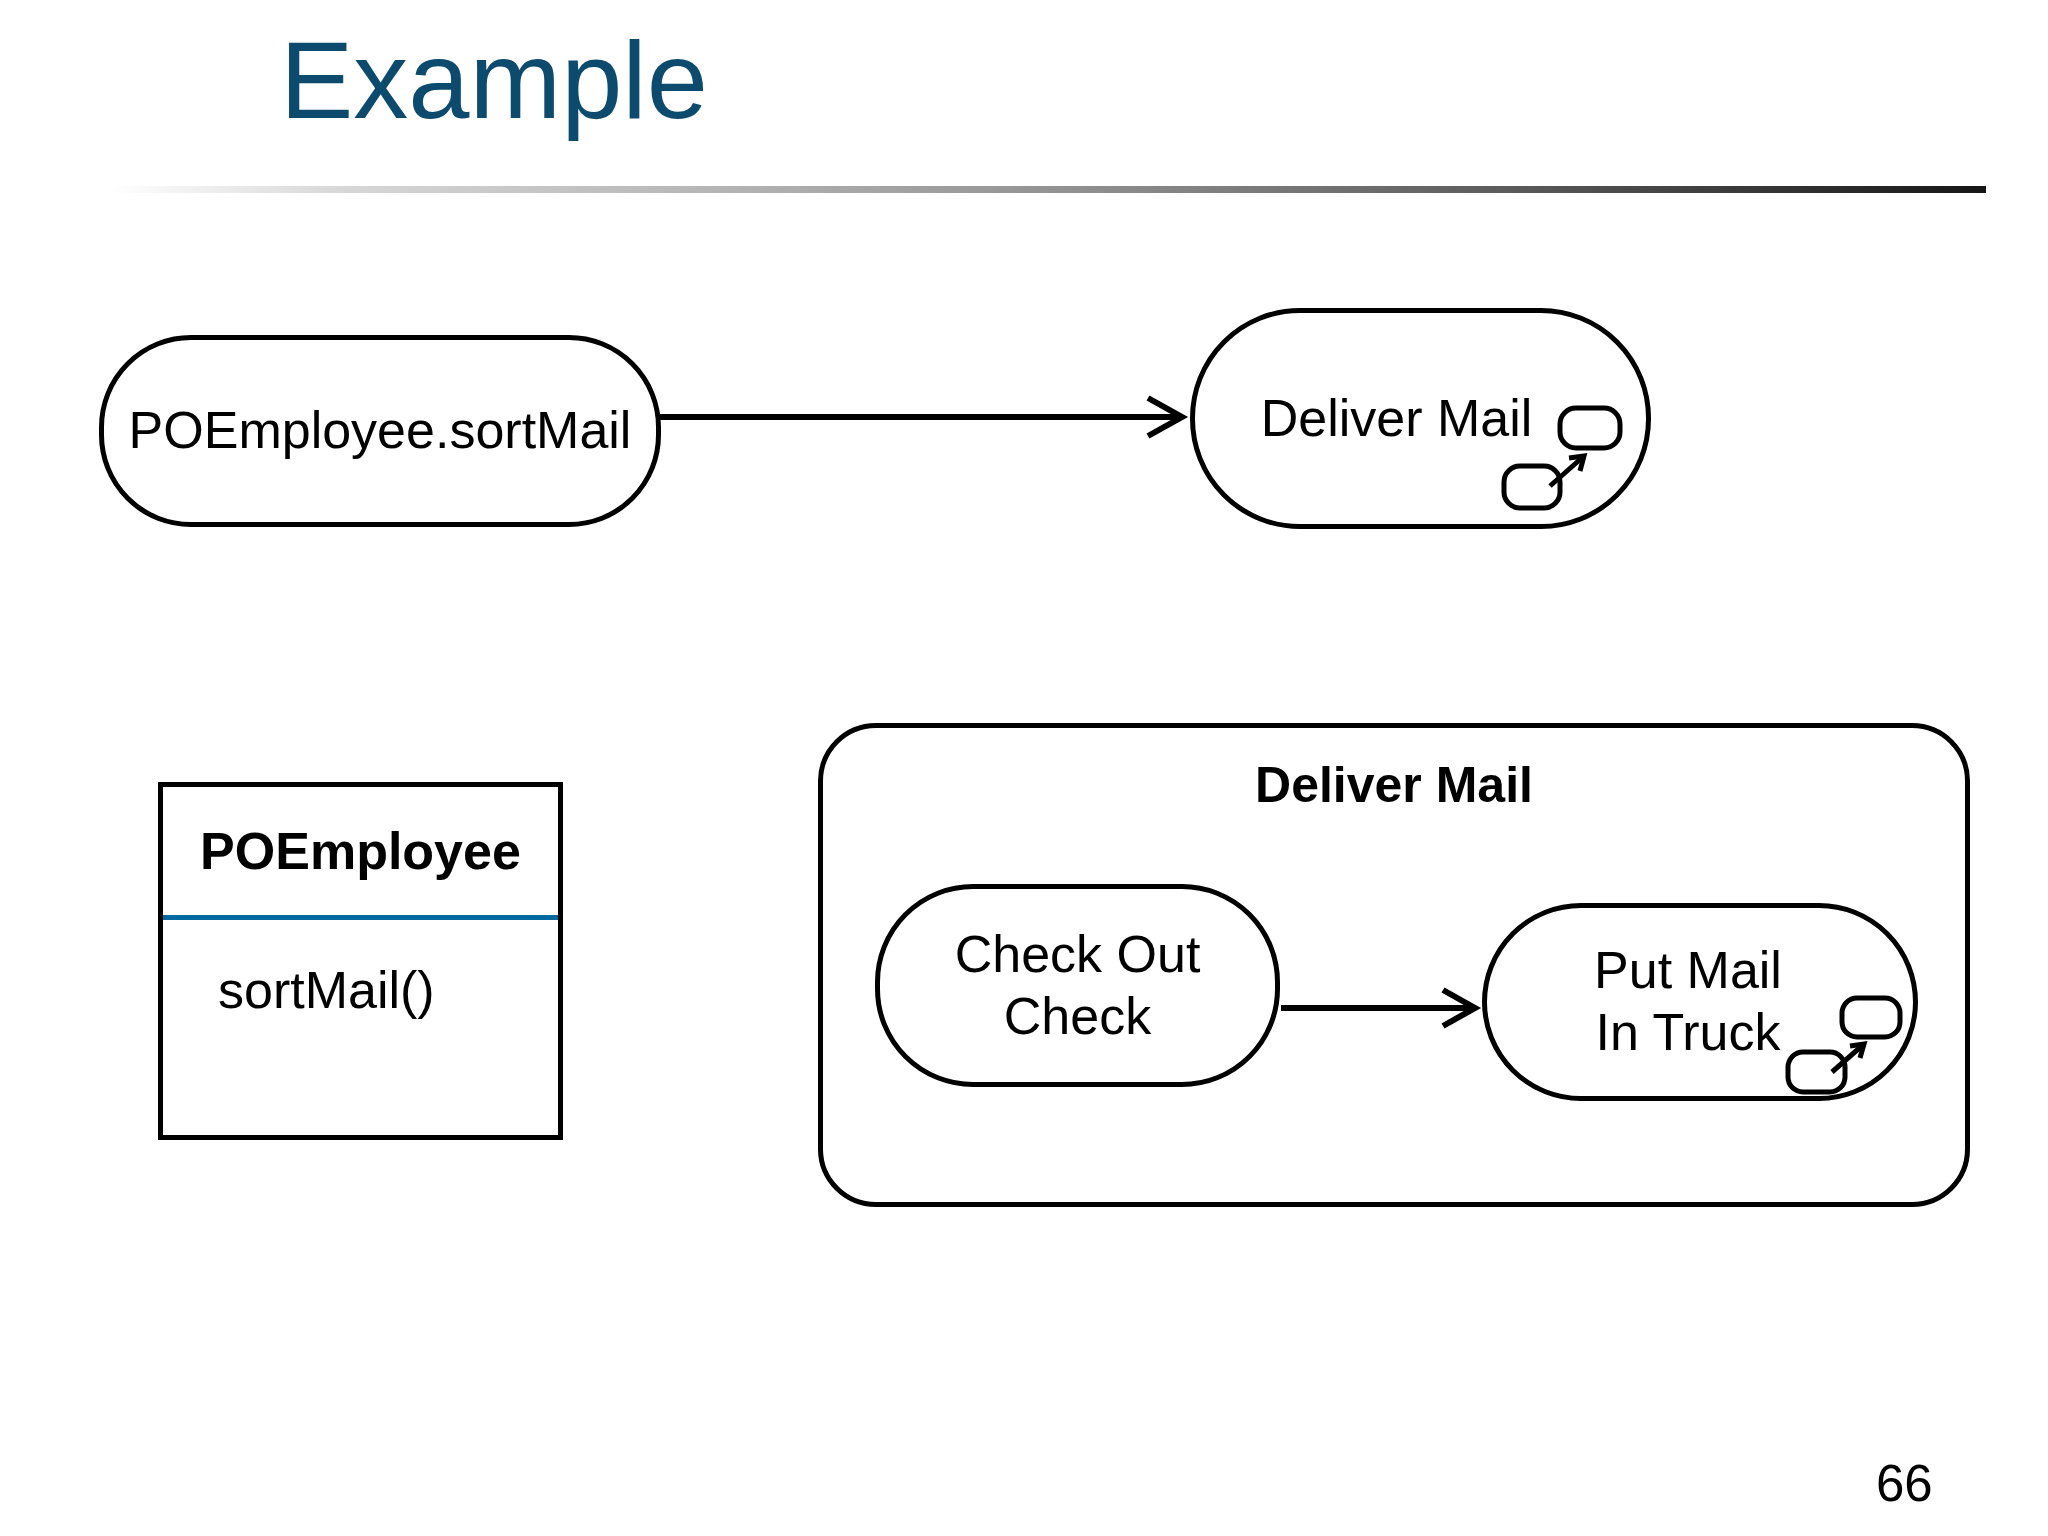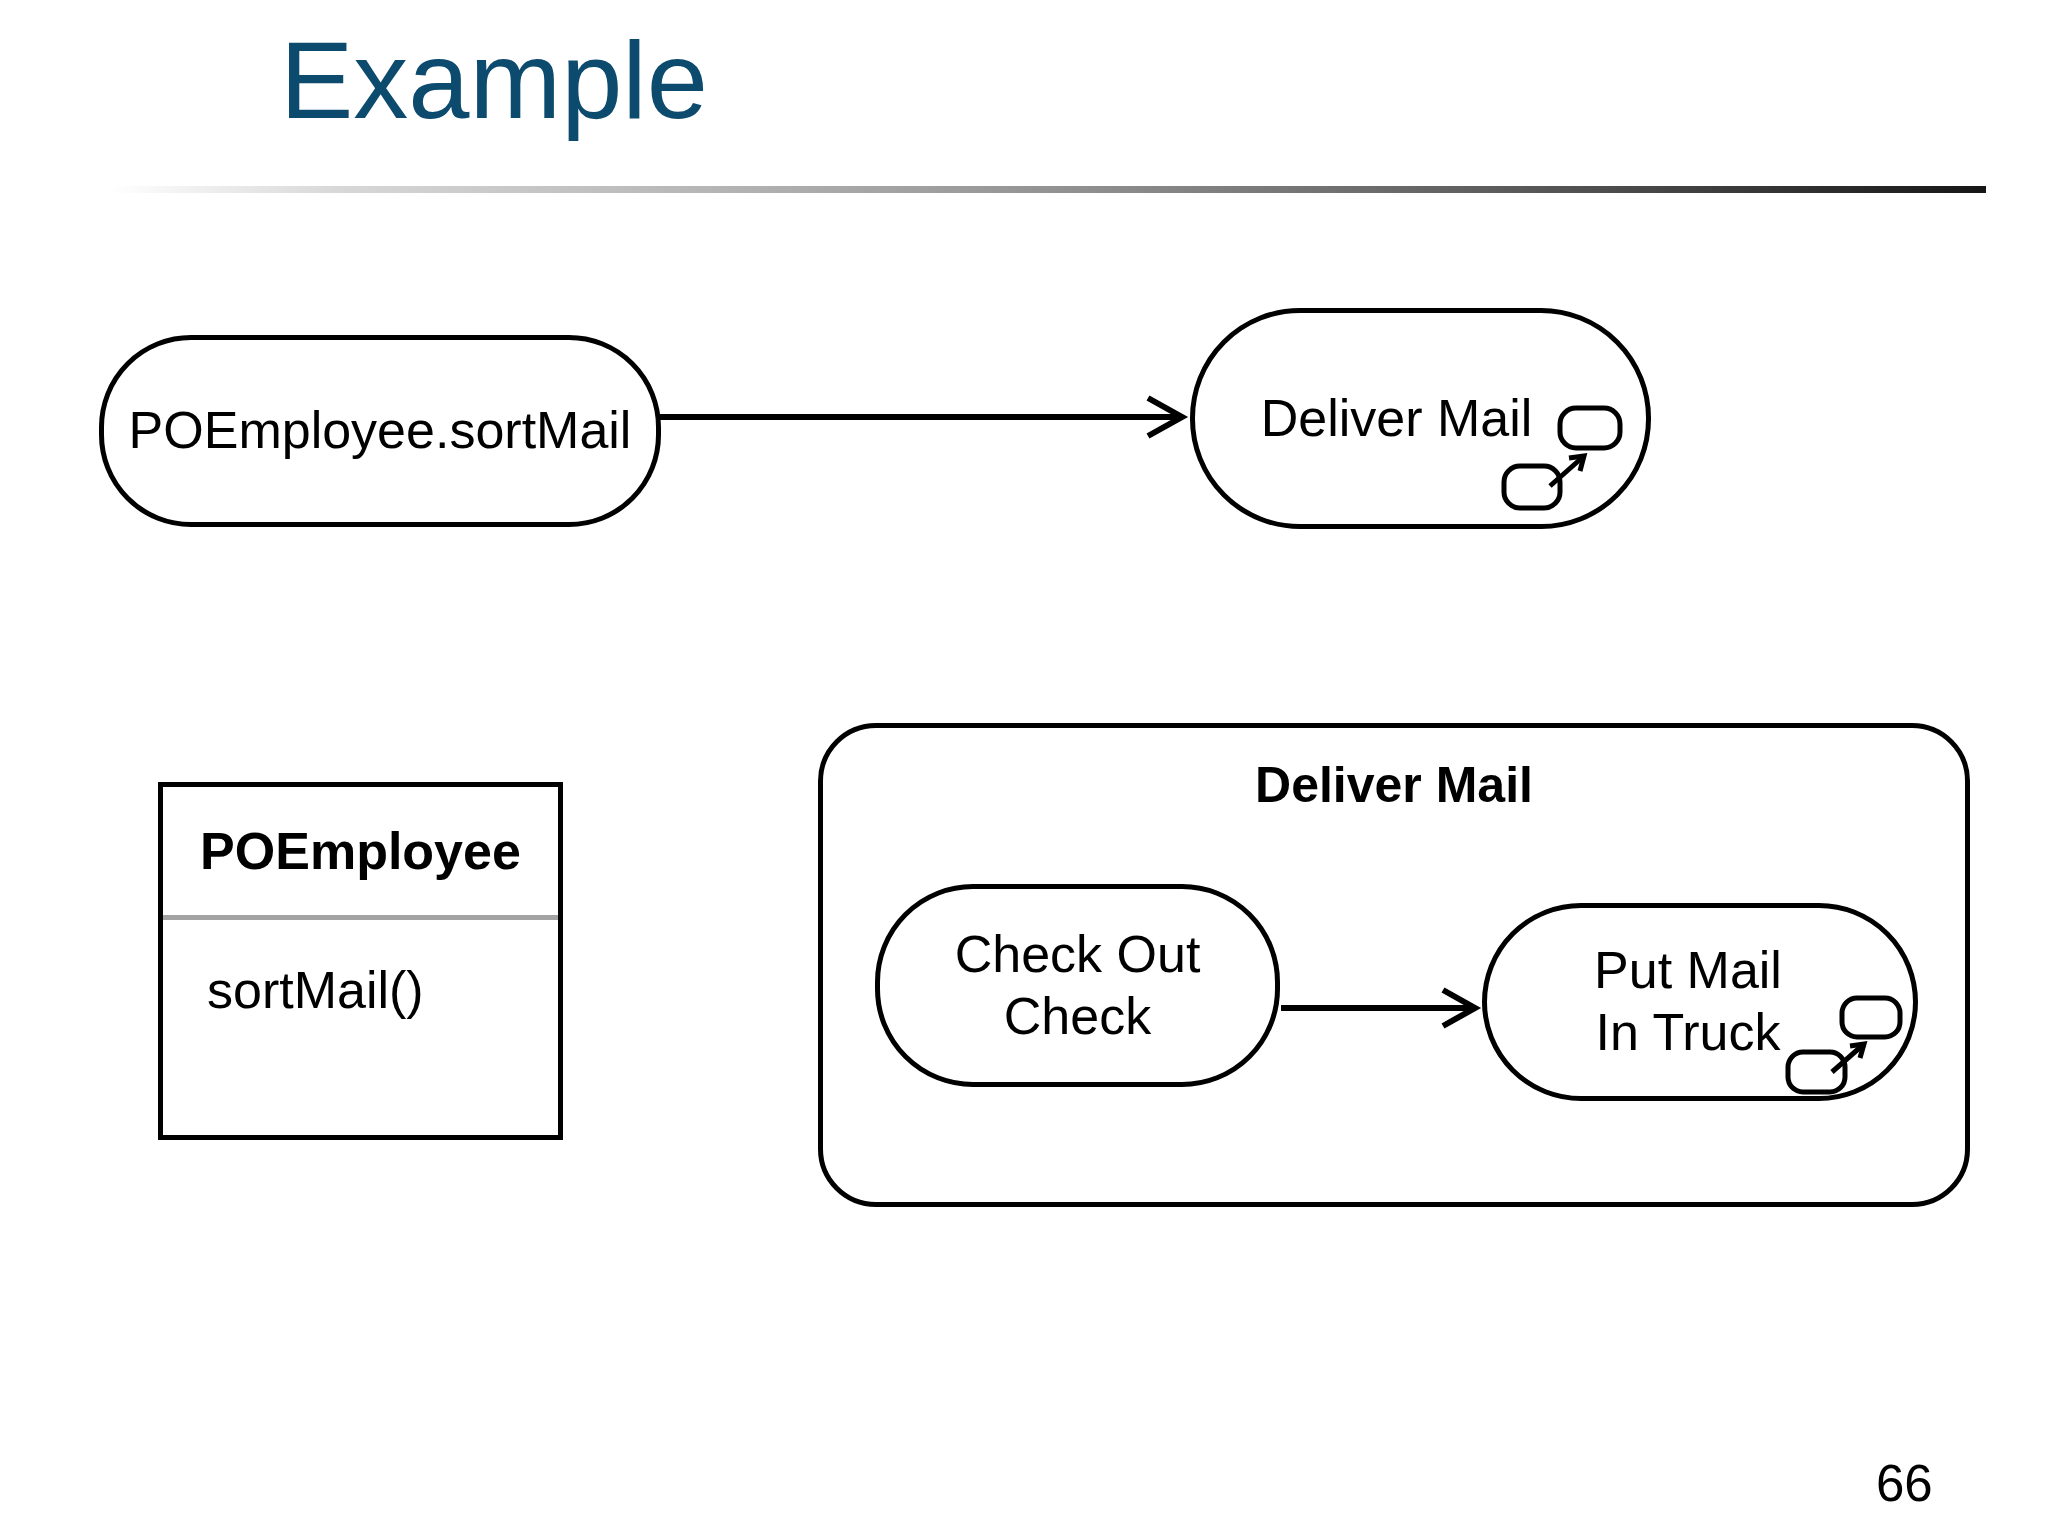--- a/index.html
+++ b/index.html
@@ -30,25 +30,25 @@
     font-size: 52px; line-height: 1.19;
   }
   .stadium1 { left: 99px;  top: 335px; width: 562px; height: 192px; border-radius: 92px; }
   .stadium2 { left: 1190px; top: 308px; width: 461px; height: 221px; border-radius: 110px; padding-right: 64px; padding-left: 16px; }
   .stadium3 { left: 875px;  top: 884px; width: 405px; height: 203px; border-radius: 98px; }
   .stadium4 { left: 1482px; top: 903px; width: 436px; height: 198px; border-radius: 102px; padding-right: 24px; }
 
   
   .class-box { left: 158px; top: 782px; width: 405px; height: 358px; border: 5px solid #000; background: #fff; }
   .class-header {
-    height: 133px; border-bottom: 5px solid #a3a3a3;
+    height: 133px; border-bottom: 5px solid #0369a1;
     display: flex; align-items: center; justify-content: center;
     font-size: 52px; font-weight: 700;
   }
-  .class-body { padding: 40px 12px 0 44px; font-size: 52px; }
+  .class-body { padding: 40px 12px 0 44px; font-size: 52px; margin-left: 11px; }
 
   
   .container-box {
     left: 818px; top: 723px; width: 1152px; height: 484px;
     border: 5px solid #000; border-radius: 58px; background: #fff;
   }
   .container-title {
     padding-top: 28px; text-align: center;
     font-size: 50px; font-weight: 700;
   }

